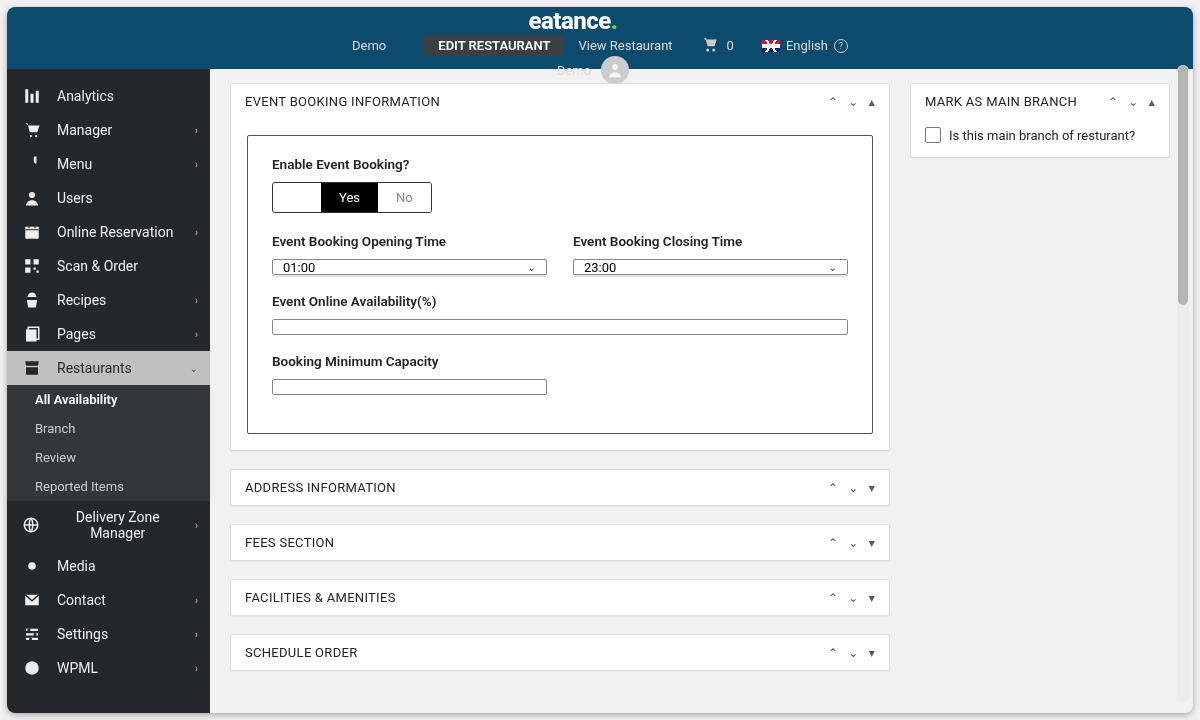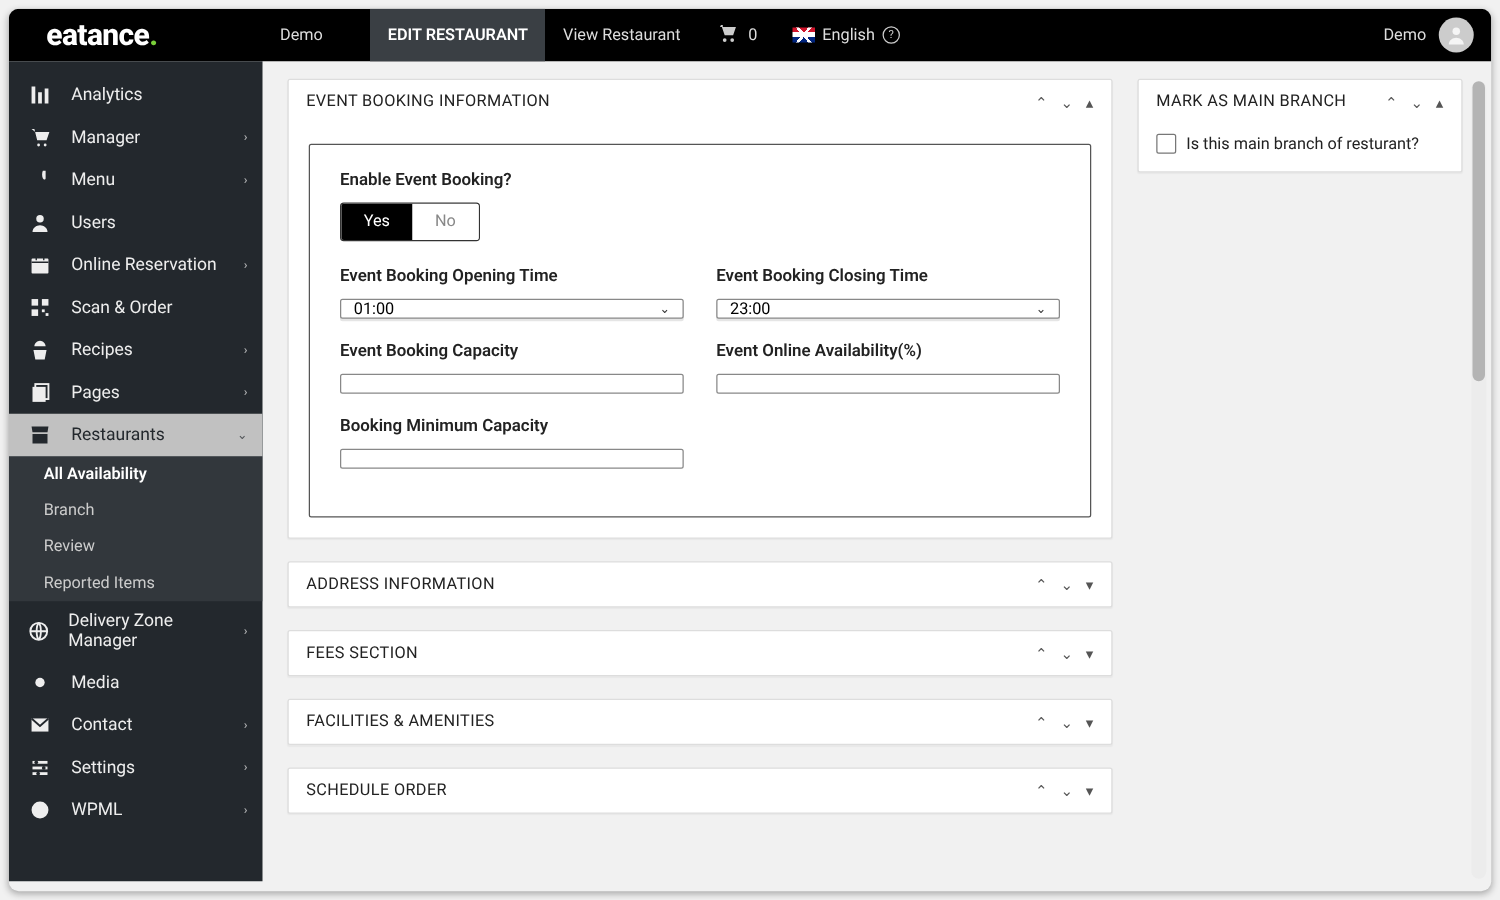--- a/index.html
+++ b/index.html
@@ -1,36 +1,36 @@
 <!DOCTYPE html>
 <html><head>
 <meta charset="utf-8">
 <style>
 * { box-sizing: border-box; margin: 0; padding: 0; }
 body { font-family: -apple-system, BlinkMacSystemFont, "Segoe UI", Roboto, sans-serif; background: #f1f1f1; width: 1200px; height: 720px; overflow: hidden; border-radius: 10px; position: relative;}
 .screen { width: 1186px; height: 706px; background: #f1f1f1; border-radius: 8px; overflow: hidden; position: relative; margin: 7px; box-shadow: 0 2px 6px rgba(0,0,0,.3);}
-.topbar { height: 42px; background: #000000; display: flex; align-items: center; color: #ddd; font-size: 13px;}
+.topbar { height: 62px; background: #0c4a6e; display: flex; align-items: center; color: #ddd; font-size: 13px; flex-direction: column;}
 .logo { width: 203px; display:flex; align-items:center; padding-left: 30px; font-size: 24px; font-weight: 800; color: #fff; letter-spacing: -.5px;}
 .logo-dot { color: #7ad03a; }
 .top-links { display: flex; align-items: center; height: 100%; }
 .top-link { padding: 0 14px; height: 100%; display: flex; align-items: center; cursor: pointer; }
 .top-link.active { background: #3a3f44; color: #fff; font-weight: 600; margin-left: 24px;}
 .top-cart { display:flex; align-items:center; gap:8px; padding: 0 14px;}
 .top-lang { display:flex; align-items:center; gap:6px; padding: 0 14px;}
 .flag { width:18px; height:12px; background: linear-gradient(#cf142b 33%, #fff 33% 66%, #00247d 66%); position:relative; }
 .flag::before { content:""; position:absolute; inset:0; background: linear-gradient(130deg, transparent 45%, #fff 45% 55%, transparent 55%), linear-gradient(50deg, transparent 45%, #fff 45% 55%, transparent 55%);}
 .help-circle { width:14px;height:14px;border:1.5px solid #ccc;border-radius:50%;display:inline-flex;align-items:center;justify-content:center;font-size:9px;color:#ccc;}
 .spacer { flex: 1; }
 .top-user { display:flex; align-items:center; gap:10px; padding-right: 14px;}
 .avatar { width:28px; height:28px; background:#ccc; border-radius:50%; display:flex; align-items:center; justify-content:center;}
 .avatar svg { width:18px; height:18px; fill:#eee;}
 
 .body { display:flex; height: calc(100% - 50px);}
 .sidebar { width: 203px; background: #23282d; color: #eee; overflow-y:auto; font-size: 14px; padding-top: 10px;}
-.side-item { display:flex; align-items:center; gap:14px; padding: 8px 12px 8px 14px; cursor:pointer; position:relative;}
+.side-item { display:flex; align-items:center; gap:14px; padding: 8px 12px 8px 14px; cursor:pointer; position:relative;text-align:center;}
 .side-item.active { background: #c1c1c1; color: #23282d; }
 .side-icon { width: 22px; display:flex; justify-content:center; }
 .side-icon svg { width: 18px; height: 18px; fill: currentColor;}
 .side-chevron { margin-left:auto; font-size: 10px; opacity:.7;}
 .sub { background: #32373c; }
 .sub-item { padding: 7px 12px 7px 28px; font-size: 13px; cursor: pointer; color: #ccc;}
 .sub-item.active { color: #fff; font-weight: 600;}
 
 .main { flex:1; overflow-y:auto; padding: 14px 20px;}
 .columns { display:flex; gap: 20px; align-items:flex-start;}
@@ -38,21 +38,21 @@
 .right-col { width: 260px; }
 
 .panel { background: #fff; border: 1px solid #ddd; border-radius: 2px; margin-bottom: 18px; box-shadow: 0 1px 1px rgba(0,0,0,.04);}
 .panel-head { display:flex; align-items:center; padding: 10px 14px; font-size: 13px; font-weight: 400; color: #222; letter-spacing: .3px;}
 .panel-ctrls { margin-left:auto; display:flex; gap:10px; color:#555; font-size: 12px;}
 .panel-ctrls span { cursor:pointer;}
 .panel-body { padding: 16px;}
 
 .inner-box { border: 1px solid #555; border-radius: 2px; padding: 20px 24px;}
 .field-label { font-size: 13.5px; font-weight: 600; color: #222; margin-bottom: 10px;}
-.toggle { display:flex; border: 1px solid #333; border-radius: 3px; overflow:hidden; width: fit-content; margin-bottom: 20px;}
+.toggle { display:flex; border: 1px solid #333; border-radius: 3px; overflow:hidden; width: fit-content; margin-bottom: 20px; padding-left: 48px;}
 .toggle-opt { padding: 7px 18px; font-size: 13px; cursor:pointer; background:#fff; color:#888;}
 .toggle-opt.sel { background:#000; color:#fff;}
 .form-row { display:flex; gap: 26px; margin-bottom: 18px;}
 .form-col { flex: 1; }
 .select, .input { width: 100%; height: 16px; border: 1px solid #888; border-radius: 2px; background:#fff; padding: 0 10px; font-size: 13px; display:flex; align-items:center; justify-content:space-between;}
 .select { box-shadow: 0 2px 0 rgba(0,0,0,.1);}
 .sel-caret { font-size: 10px; color:#333;}
 
 .collapsed .panel-head { border-bottom: none; }
 .check-row { display:flex; align-items:center; gap:8px; padding: 8px 14px 14px;}
@@ -281,24 +281,20 @@
                 <div class="form-col">
                   <div class="field-label">Event Booking Closing Time</div>
                   <div class="select">
                     <span>23:00</span>
                     <span class="sel-caret">⌄</span>
                   </div>
                 </div>
               </div>
               <div class="form-row">
                 <div class="form-col">
-                  <div class="field-label">Event Booking Capacity</div>
-                  <div class="input"></div>
-                </div>
-                <div class="form-col">
                   <div class="field-label">Event Online Availability(%)</div>
                   <div class="input"></div>
                 </div>
               </div>
               <div class="form-row">
                 <div class="form-col">
                   <div class="field-label">Booking Minimum Capacity</div>
                   <div class="input"></div>
                 </div>
                 <div class="form-col"></div>

